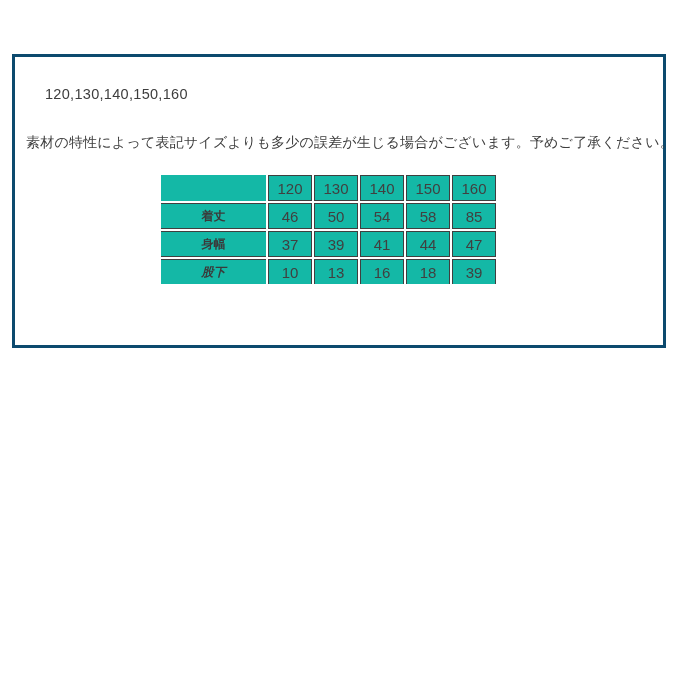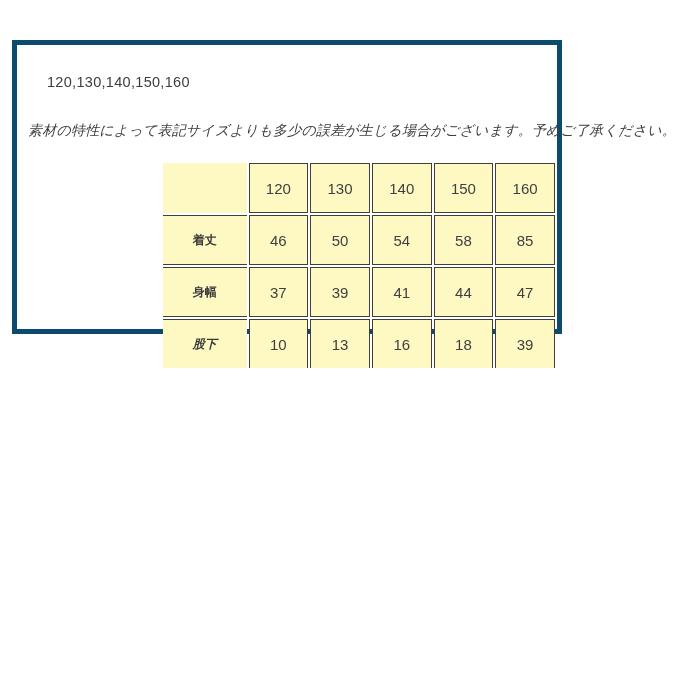--- a/index.html
+++ b/index.html
@@ -11,64 +11,63 @@
   .viewport {
     position: relative;
     width: 680px;
     height: 680px;
     background: #ffffff;
     overflow: hidden;
   }
   .panel {
     position: absolute;
     left: 12px;
-    top: 40px;
-    width: 550px;
+    top: 54px;
+    width: 654px;
     height: 294px;
     box-sizing: border-box;
-    border: 5px solid #0c4a6e;
+    border: 3px solid #0c4a6e;
     background: #ffffff;
   }
   .size-line {
     position: absolute;
     left: 30px;
     top: 29px;
     margin: 0;
     font-size: 14.5px;
     color: #3d3d3d;
     letter-spacing: 0.3px;
   }
   .notice {
     position: absolute;
     left: 11px;
     top: 77px;
     margin: 0;
     font-size: 14px;
     color: #3d3d3d;
     letter-spacing: 0.2px;
     white-space: nowrap;
-    font-style: italic;
   }
   .table-wrap {
     position: absolute;
     left: 144px;
     top: 116px;
   }
   table.size-chart {
     border-collapse: separate;
     border-spacing: 2px;
     font-size: 15px;
     color: #404040;
   }
   table.size-chart td {
-    padding: 12px;
+    padding: 0;
     text-align: center;
     vertical-align: middle;
     height: 24px;
-    background: #fef9c3;
+    background: #14b8a6;
   }
   td.corner {
     border: none;
     width: 105px;
   }
   td.rowlabel {
     border-top: 1px solid #3f3f3f;
     border-bottom: 1px solid #3f3f3f;
     border-left: none;
     border-right: none;

